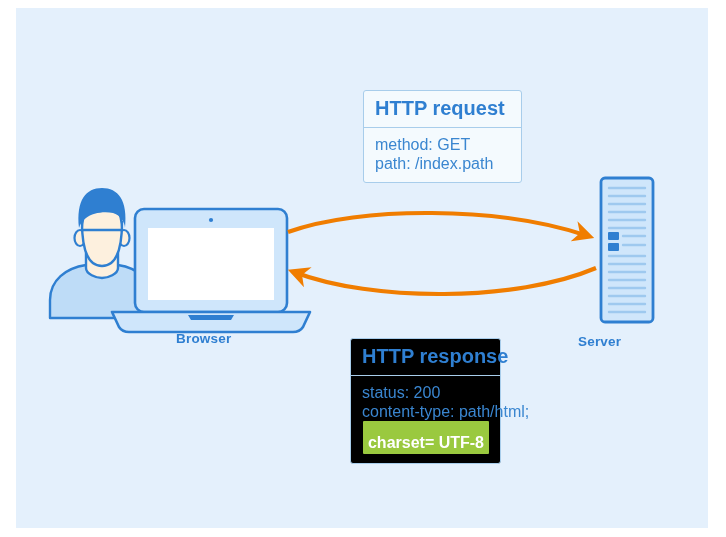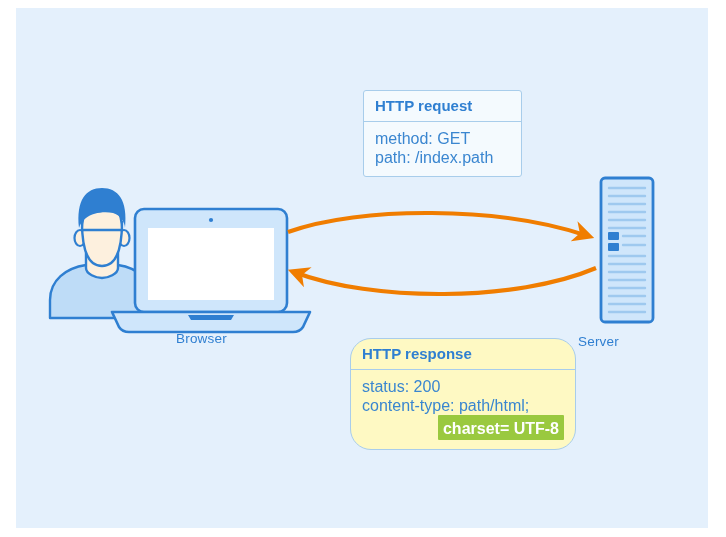--- a/index.html
+++ b/index.html
@@ -33,37 +33,37 @@
     position: absolute;
     left: 0; top: 0;
     width: 726px; height: 537px;
     pointer-events: none;
   }
 
   
   .caption {
     position: absolute;
     font-size: 13.5px;
-    font-weight: normal;
+    font-weight: bold;
     color: #2f7fd1;
     letter-spacing: .2px;
     white-space: nowrap;
   }
   #browser-caption { left: 176px; top: 331px; }
   #server-caption  { left: 578px; top: 334px; }
 
   
   .msg-box {
     position: absolute;
     border: 1.4px solid #a8cdeb;
     border-radius: 3px;
     box-sizing: border-box;
   }
   .msg-box .title {
-    font-size: 15px;
+    font-size: 20px;
     font-weight: bold;
     color: #2f7fd1;
     padding: 6px 10px 7px 11px;
     border-bottom: 1.4px solid #a8cdeb;
     white-space: nowrap;
   }
   .msg-box .body {
     padding: 7px 11px 9px 11px;
   }
   .msg-box .line {
@@ -76,30 +76,29 @@
 
   #request-box {
     left: 363px;
     top: 90px;
     width: 159px;
     background: #f4fafe;
   }
   #response-box {
     left: 350px;
     top: 338px;
-    width: 226px;
-    background: #fef9c3;
-    border-radius: 21px;
+    width: 151px;
+    background: #000000;
   }
 
   .hl {
     background: #9ac93f;
     color: #ffffff;
     font-weight: bold;
-    padding: 4px 5px 2px 5px;
+    padding: 12px 5px 2px 5px;
     border-radius: 1px;
     display: inline-block;
   }
 </style>
 </head>
 <body>
 
 <div id="canvas">
 
   <div class="panel"></div>

